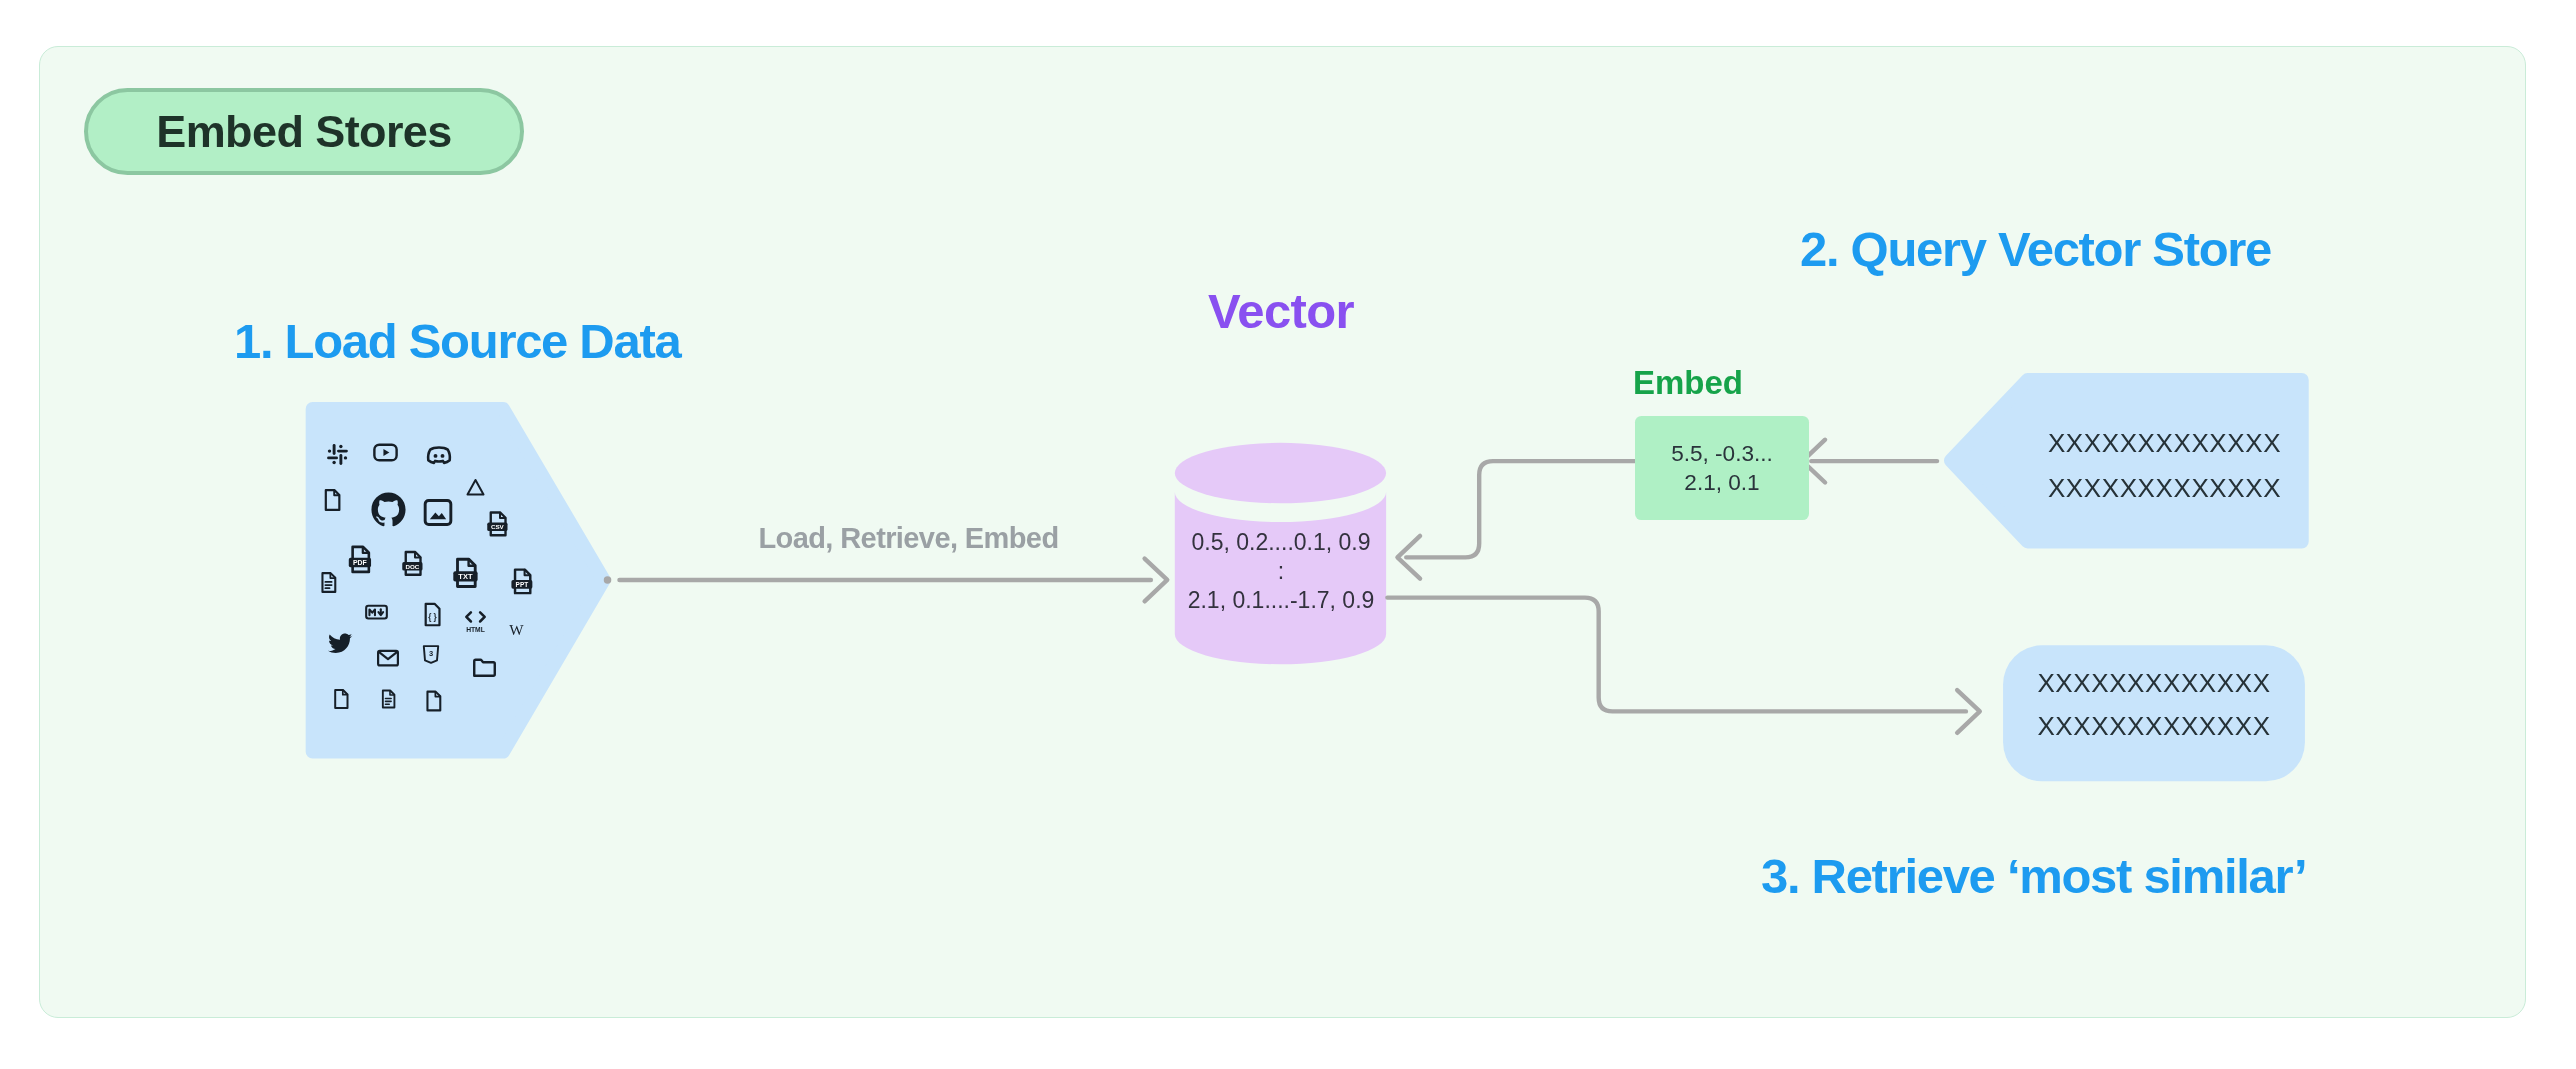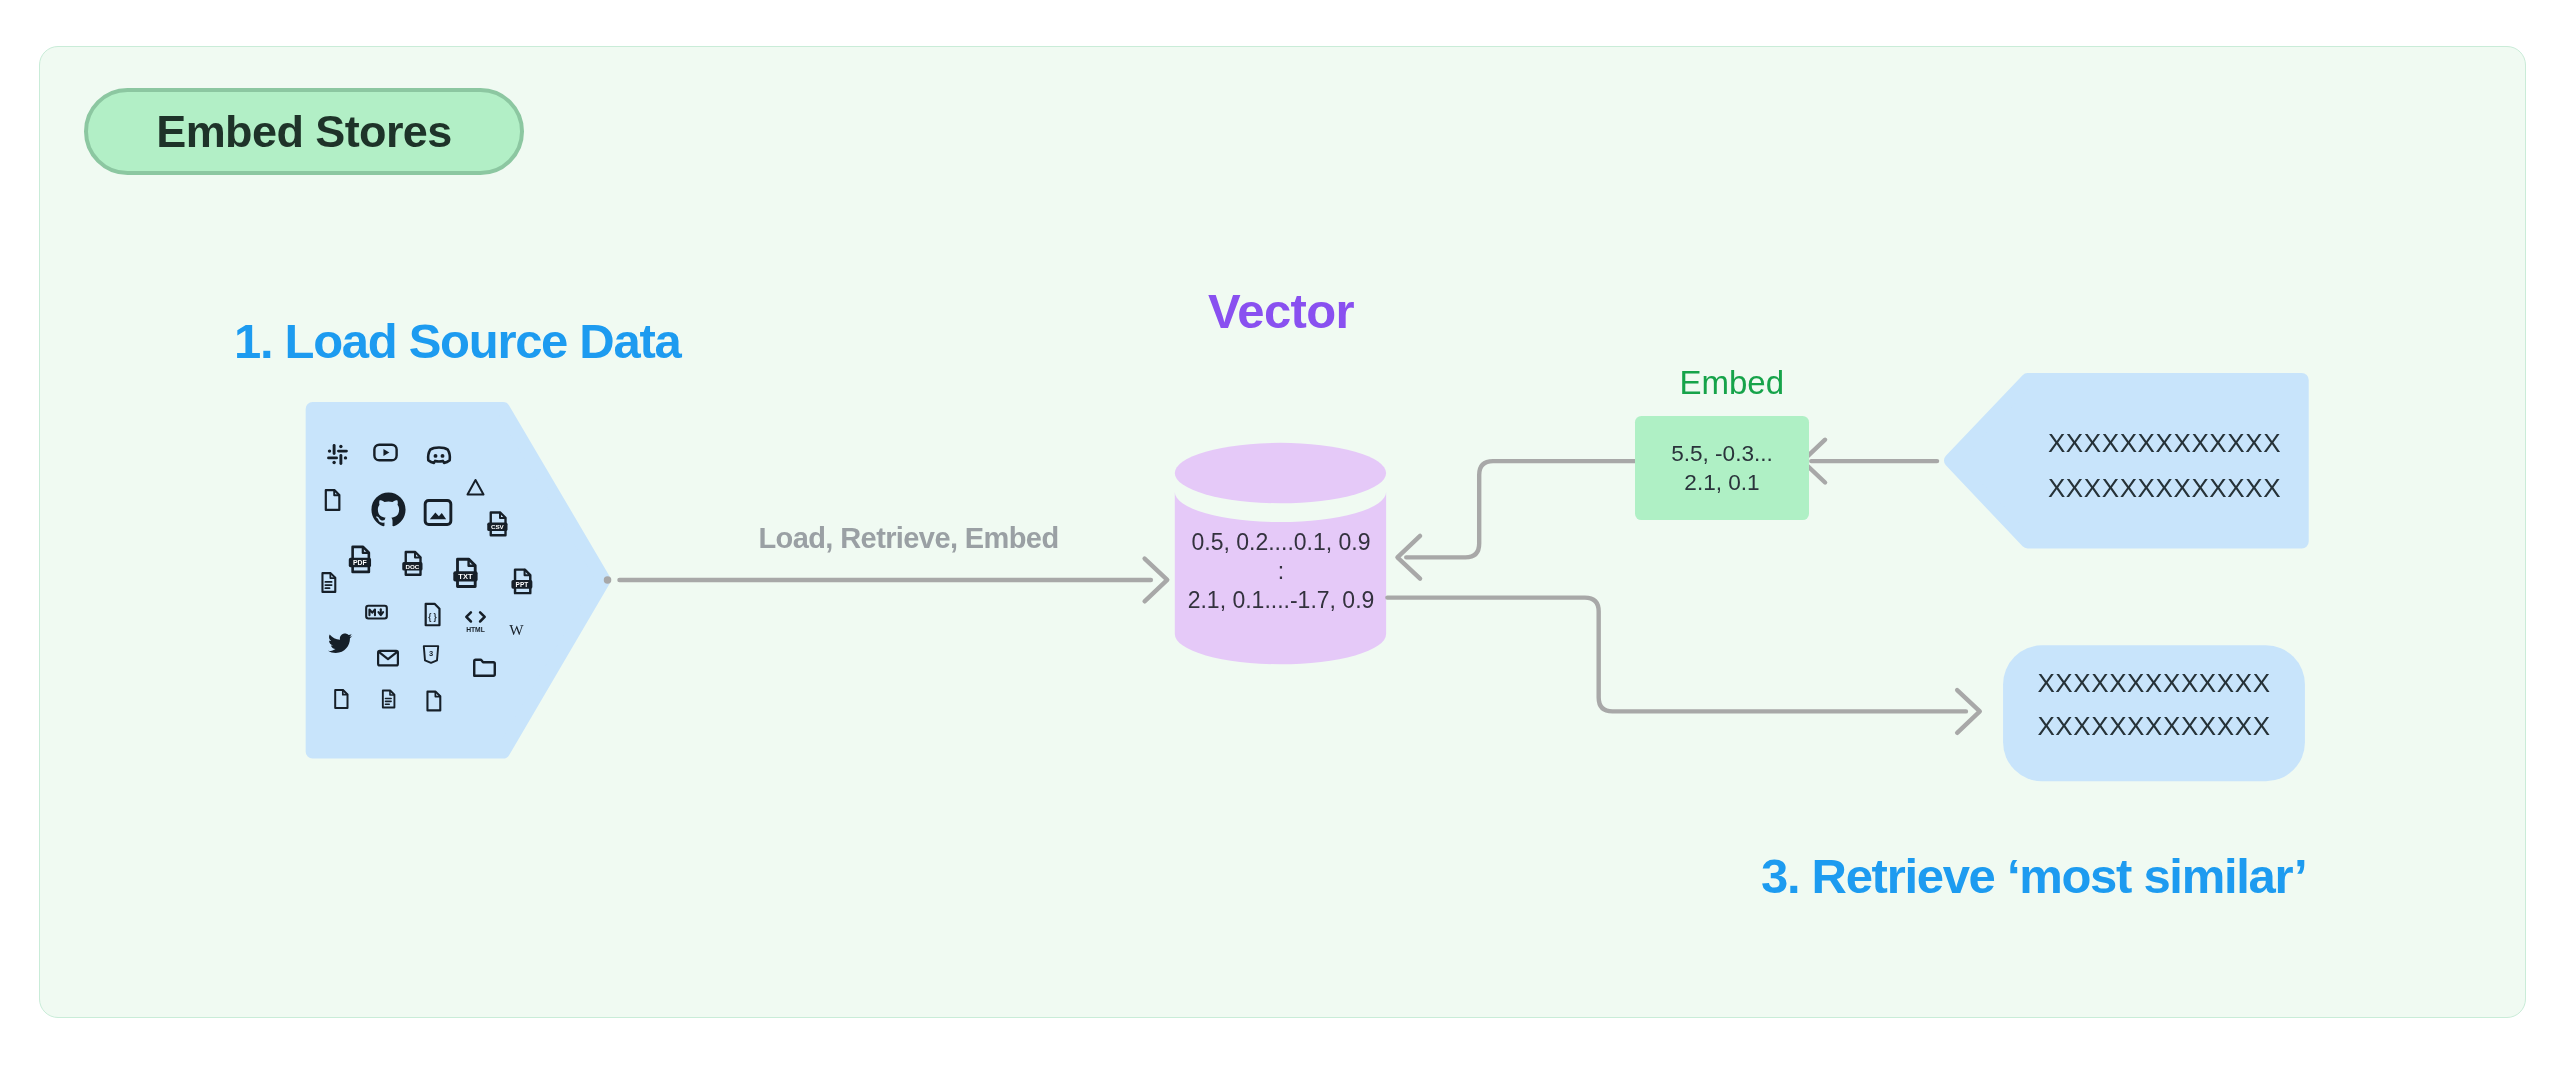--- a/index.html
+++ b/index.html
@@ -16,22 +16,22 @@
            white-space:nowrap;letter-spacing:-1.3px;}
   #h1{left:234px;top:313px;}
   #h2{left:1800px;top:221px;}
   #h3{left:1761px;top:848px;}
   .vs-title{position:absolute;left:1155px;top:282px;width:252px;text-align:center;
             font-size:49px;line-height:58px;font-weight:700;color:var(--purple);letter-spacing:-0.6px;}
   .cyl-rows{position:absolute;left:1169px;top:528px;width:224px;text-align:center;
             font-size:23px;line-height:29px;color:#33323e;font-weight:500;}
   .arrow-label{position:absolute;left:663px;top:522px;width:491px;text-align:center;
                font-size:29px;font-weight:700;color:var(--label_gray);letter-spacing:-0.6px;}
-  .embed-label{position:absolute;left:1633px;top:364px;width:151px;text-align:right;
-               font-size:33px;font-weight:400;color:var(--green);}
+  .embed-label{position:absolute;left:1633px;top:364px;width:151px;text-align:left;
+               font-size:33px;font-weight:700;color:var(--green);}
   .embed-box{position:absolute;left:1635px;top:416px;width:174px;height:104px;border-radius:6.3px;
              background:var(--light_green_box);display:flex;flex-direction:column;align-items:center;
              justify-content:center;font-size:22.6px;line-height:29px;color:#2a333b;}
   .xlines{position:absolute;text-align:center;font-size:26px;color:#263238;letter-spacing:0.6px;}
   #qlines{left:2026px;top:421px;width:277px;line-height:45px;}
   #rlines{left:2003px;top:662px;width:302px;line-height:43px;}
   .ic{position:absolute;color:#161f28;text-align:right;}
   .ic svg{width:100%;height:100%;display:block;}
   .shape-blue{fill:var(--light_blue);stroke:var(--light_blue);stroke-width:22px;stroke-linejoin:round;}
   .shape-blue-flat{fill:var(--light_blue);}
@@ -70,20 +70,21 @@
 
     <path class="conn" d="M2206,950 H2520 Q2542,950 2542,972 V1109 Q2542,1131 2564,1131 H3126"></path>
     <path class="conn" d="M3112,1097 L3148,1131 L3112,1165"></path>
   </svg>
 
   <div class="badge">
     <span>Embed Stores</span>
   </div>
 
   <div class="heading" id="h1">1. Load Source Data</div>
+  <div class="heading" id="h2">2. Query Vector Store</div>
   <div class="heading" id="h3">3. Retrieve ‘most similar’</div>
 
   <div class="vs-title">
     <div>Vector</div>
   </div>
 
   <div class="cyl-rows">
     <div>0.5, 0.2....0.1, 0.9</div>
     <div>:</div>
     <div>2.1, 0.1....-1.7, 0.9</div>

